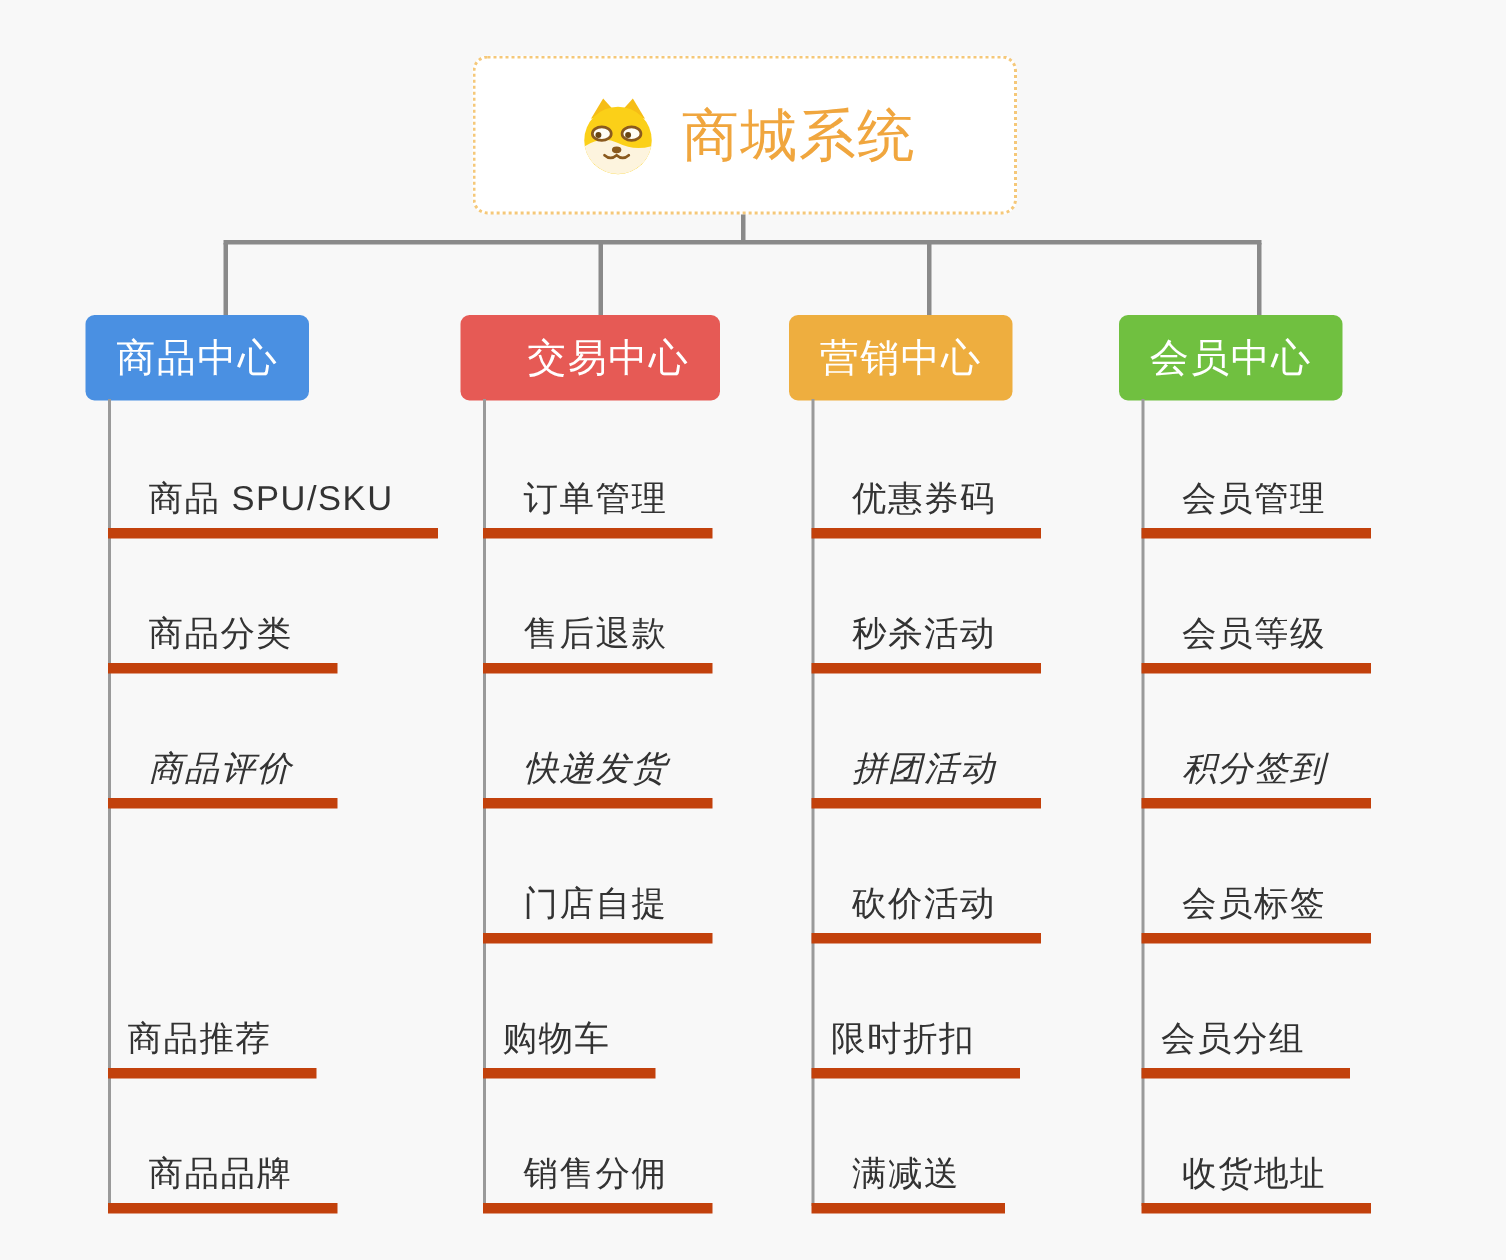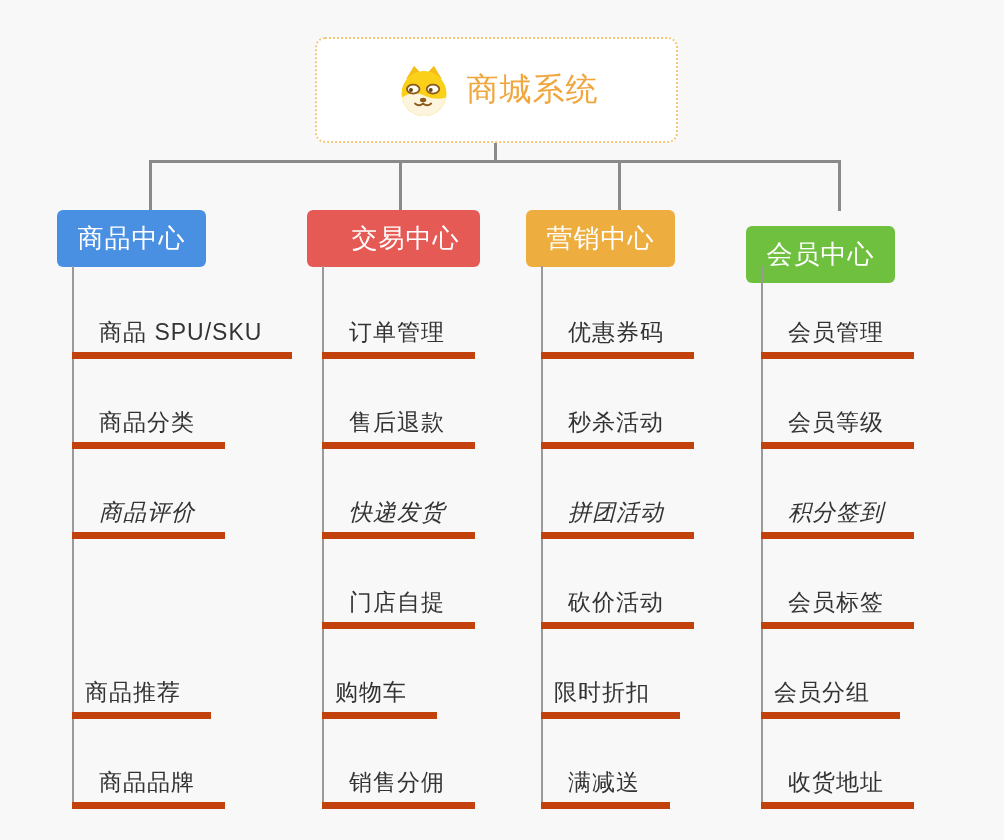--- a/index.html
+++ b/index.html
@@ -8,21 +8,21 @@
     background:#f8f8f8; overflow:hidden;
     font-family:"Liberation Sans", sans-serif;
   }
   .line { position:absolute; background:#8a8a8a; }
 
   .root-node {
     position:absolute; left:315px; top:37px; width:363px; height:106px;
     background:#ffffff; border:2px dotted #f5c879; border-radius:10px;
     box-sizing:border-box; display:flex; align-items:center; justify-content:center; gap:14px;
   }
-  .root-title { font-size:32px; letter-spacing:1px; color:#f0a63e; }
+  .root-title { font-size:38px; letter-spacing:1px; color:#f0a63e; }
 
   .branch {
     position:absolute; top:210px; width:149px; height:57px; border-radius:6px;
     color:#ffffff; font-size:26px; letter-spacing:1px;
     display:flex; align-items:center; justify-content:center;
   }
   .b0 { left:57px; }  .b1 { left:307px;padding-left:24px; }  .b2 { left:526px; }  .b3 { left:746px; }
 
   .vline { position:absolute; top:266px; width:2px; height:538px; background:#9a9a9a; }
   .v0 { left:72px; } .v1 { left:322px; } .v2 { left:541px; } .v3 { left:761px; }
@@ -69,21 +69,21 @@
   <div class="line stem"></div>
   <div class="line hbar"></div>
   <div class="line drop d0"></div>
   <div class="line drop d1"></div>
   <div class="line drop d2"></div>
   <div class="line drop d3"></div>
 
   <div class="branch b0" style="background-color: rgb(74, 144, 226);">商品中心</div>
   <div class="branch b1" style="background-color: rgb(230, 90, 85);">交易中心</div>
   <div class="branch b2" style="background-color: rgb(238, 174, 63);">营销中心</div>
-  <div class="branch b3" style="background-color: rgb(112, 192, 64); margin-top: 16px;">会员中心</div>
+  <div class="branch b3" style="background-color: rgb(112, 192, 64);">会员中心</div>
 
   <div class="vline v0"></div>
   <div class="vline v1"></div>
   <div class="vline v2"></div>
   <div class="vline v3"></div>
 
   <div class="leaf c0 r0">商品 SPU/SKU</div>
   <div class="leaf c0 r1">商品分类</div>
   <div class="leaf c0 r2">商品评价</div>
   <div class="leaf c0 r4">商品推荐</div>

